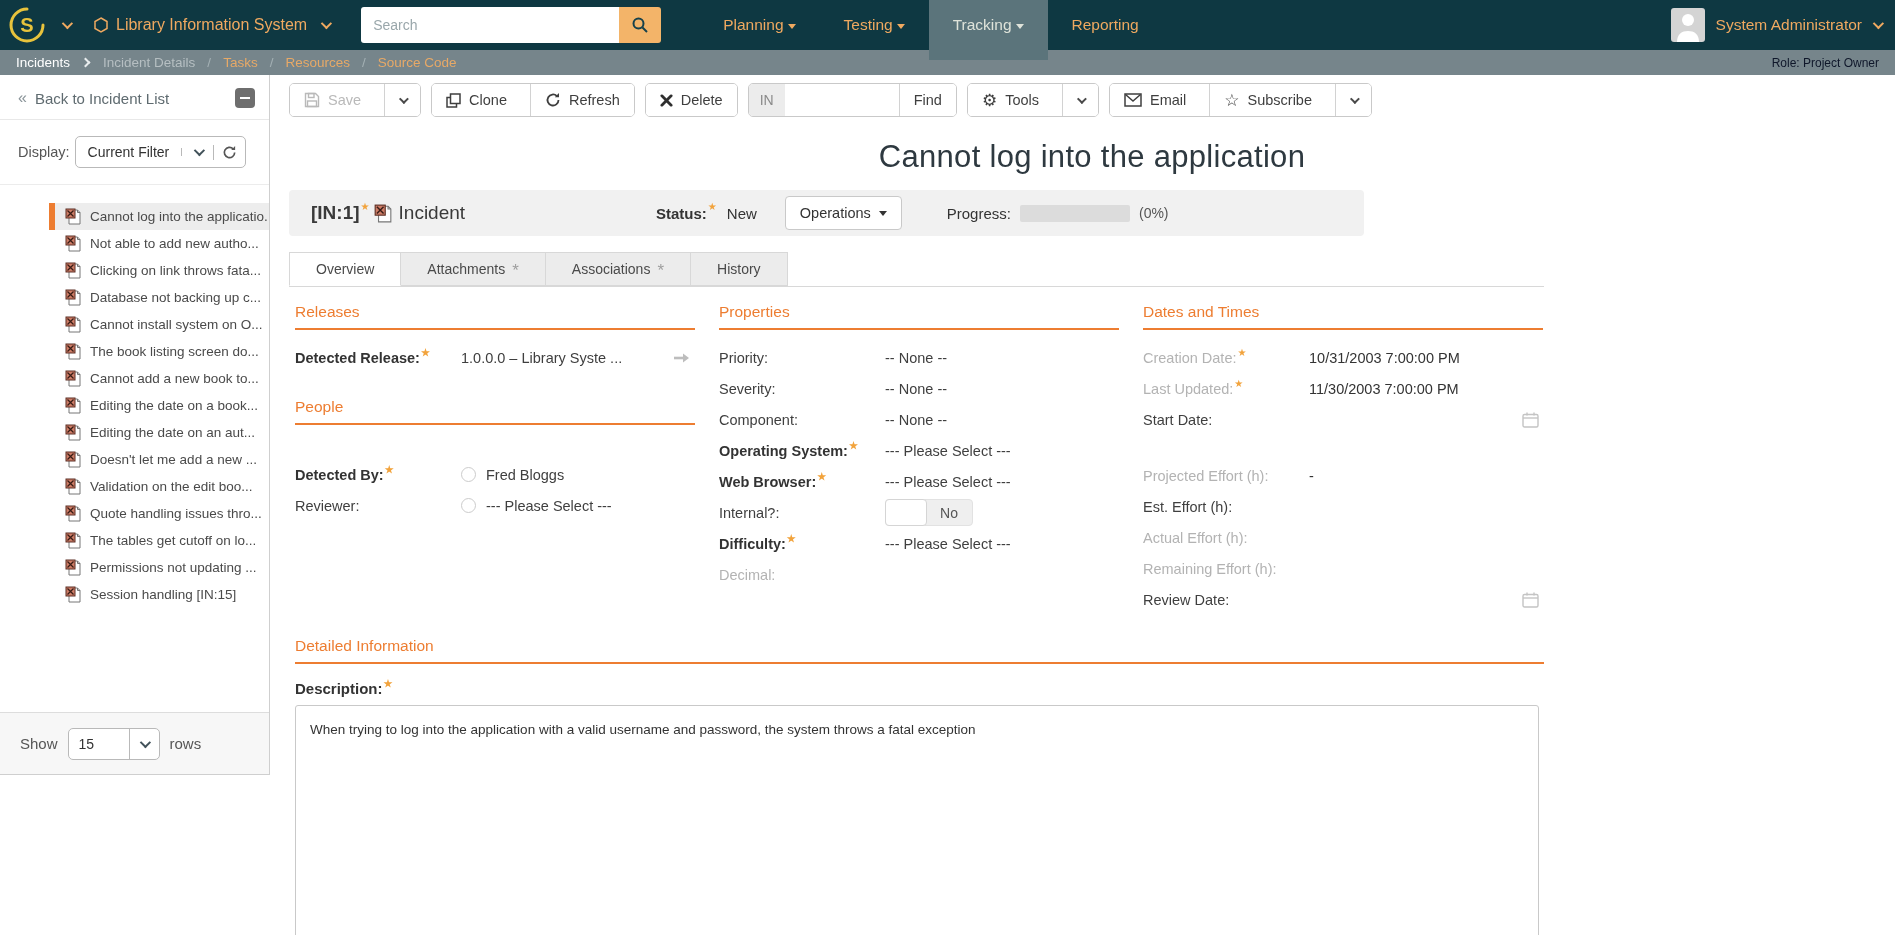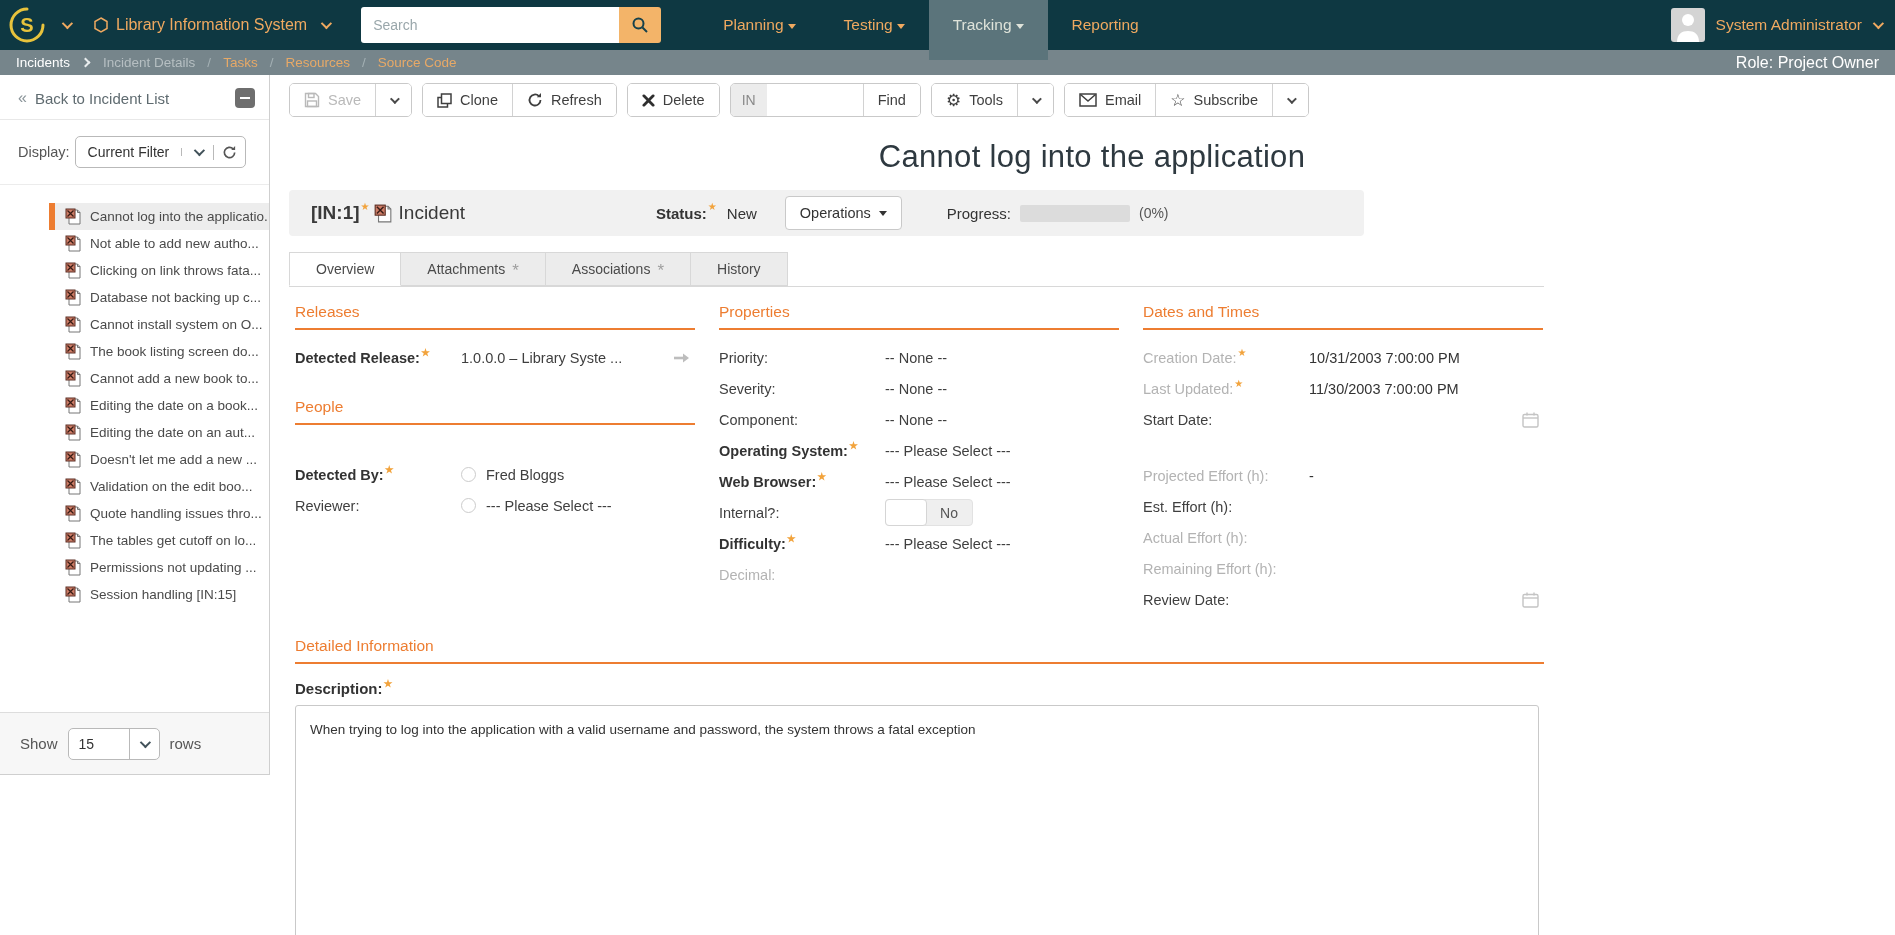--- a/index.html
+++ b/index.html
@@ -24,21 +24,21 @@
   .nav-user { margin-left:auto; display:flex; align-items:center; gap:11px; height:50px; color:#efa960; font-size:15.5px; cursor:pointer; }
   .nav-user .chev { color:#efa960; }
 
   
   .breadcrumb { height:25px; background:#76858b; display:flex; align-items:center; padding:0 16px; font-size:13.5px; position:relative; z-index:4; }
   .bc-current { color:#ffffff; }
   .bc-chev { width:7px; height:7px; border-right:2px solid #e8eced; border-bottom:2px solid #e8eced; transform:rotate(-45deg); display:inline-block; margin:0 14px 0 12px; }
   .bc-dim { color:#b6bfc2; }
   .bc-sep { color:#a3b0b4; margin:0 12px; }
   .bc-link { color:#e7a967; cursor:pointer; }
-  .bc-role { margin-left:auto; color:#ffffff; font-size:16px; }
+  .bc-role { margin-left:auto; color:#0f172a; font-size:12px; }
 
   
   .content-row { display:flex; align-items:flex-start; }
 
   
   .sidebar { width:270px; height:700px; border-right:1px solid #cfcfcf; border-bottom:1px solid #cfcfcf; display:flex; flex-direction:column; background:#fff; flex-shrink:0; }
   .sb-back { display:flex; align-items:center; padding:13px 14px 11px 18px; color:#5f6b70; font-size:15px; border-bottom:1px solid #e8e8e8; }
   .sb-back .guillemet { color:#8a9499; margin-right:8px; font-size:16px; }
   .collapse-btn { margin-left:auto; width:20px; height:20px; background:#6e6e6e; border-radius:4px; display:flex; align-items:center; justify-content:center; cursor:pointer; }
   .collapse-btn .bar { width:10px; height:2px; background:#fff; }
@@ -52,21 +52,21 @@
   .sb-item.selected::before { content:''; position:absolute; left:20px; top:0; bottom:0; width:6px; background:#ed7d31; }
   .sb-item .doc { flex-shrink:0; }
   .sb-footer { height:62px; background:#f7f7f7; border-top:1px solid #ddd; display:flex; align-items:center; padding:0 20px; gap:10px; color:#555; font-size:15px; }
   .rows-select { display:flex; border:1px solid #b9b9b9; border-radius:5px; overflow:hidden; background:#fff; height:32px; align-items:stretch;gap:8px; }
   .rows-select .val { padding:0 10px; width:52px; display:flex; align-items:center; font-size:14px; color:#333; }
   .rows-select .cell { width:30px; border-left:1px solid #b9b9b9; display:flex; align-items:center; justify-content:center; color:#42525a; cursor:pointer; }
 
   
   .main { flex:1; padding:8px 0 0 19px; }
   .toolbar { display:flex; gap:10px; }
-  .btn-group { display:flex; border:1px solid #c9c9c9; border-radius:5px; overflow:hidden; background:#fff; height:34px; align-items:stretch; }
+  .btn-group { display:flex; border:1px solid #c9c9c9; border-radius:5px; overflow:hidden; background:#fff; height:34px; align-items:stretch;gap:9px; }
   .btn { display:flex; align-items:center; gap:8px; padding:0 14px; font-size:14.5px; color:#3f3f3f; border-left:1px solid #d2d2d2; cursor:pointer; background:#fff; }
   .btn:first-child { border-left:none; }
   .btn.disabled { color:#b9b9b9; cursor:default; }
   .btn .chev { width:7px; height:7px; border-width:2px; color:#4a4a4a; transform:rotate(45deg) translateY(-2px); }
   .btn.disabled + .btn .chev { color:#4a4a4a; }
   .in-cell { background:#ececec; color:#8a8a8a; padding:0 11px; display:flex; align-items:center; font-size:14px; }
   .find-input { border:none; outline:none; width:96px; padding:0 8px; font-size:14px; font-family:"Liberation Sans", sans-serif; color:#333; }
   .glyph-icon { font-size:17px; line-height:1; color:#3f3f3f; }
 
   .page-title { font-size:31px; font-weight:300; color:#2e3940; letter-spacing:0.3px; margin:22px 0 15px;text-align:center; }

